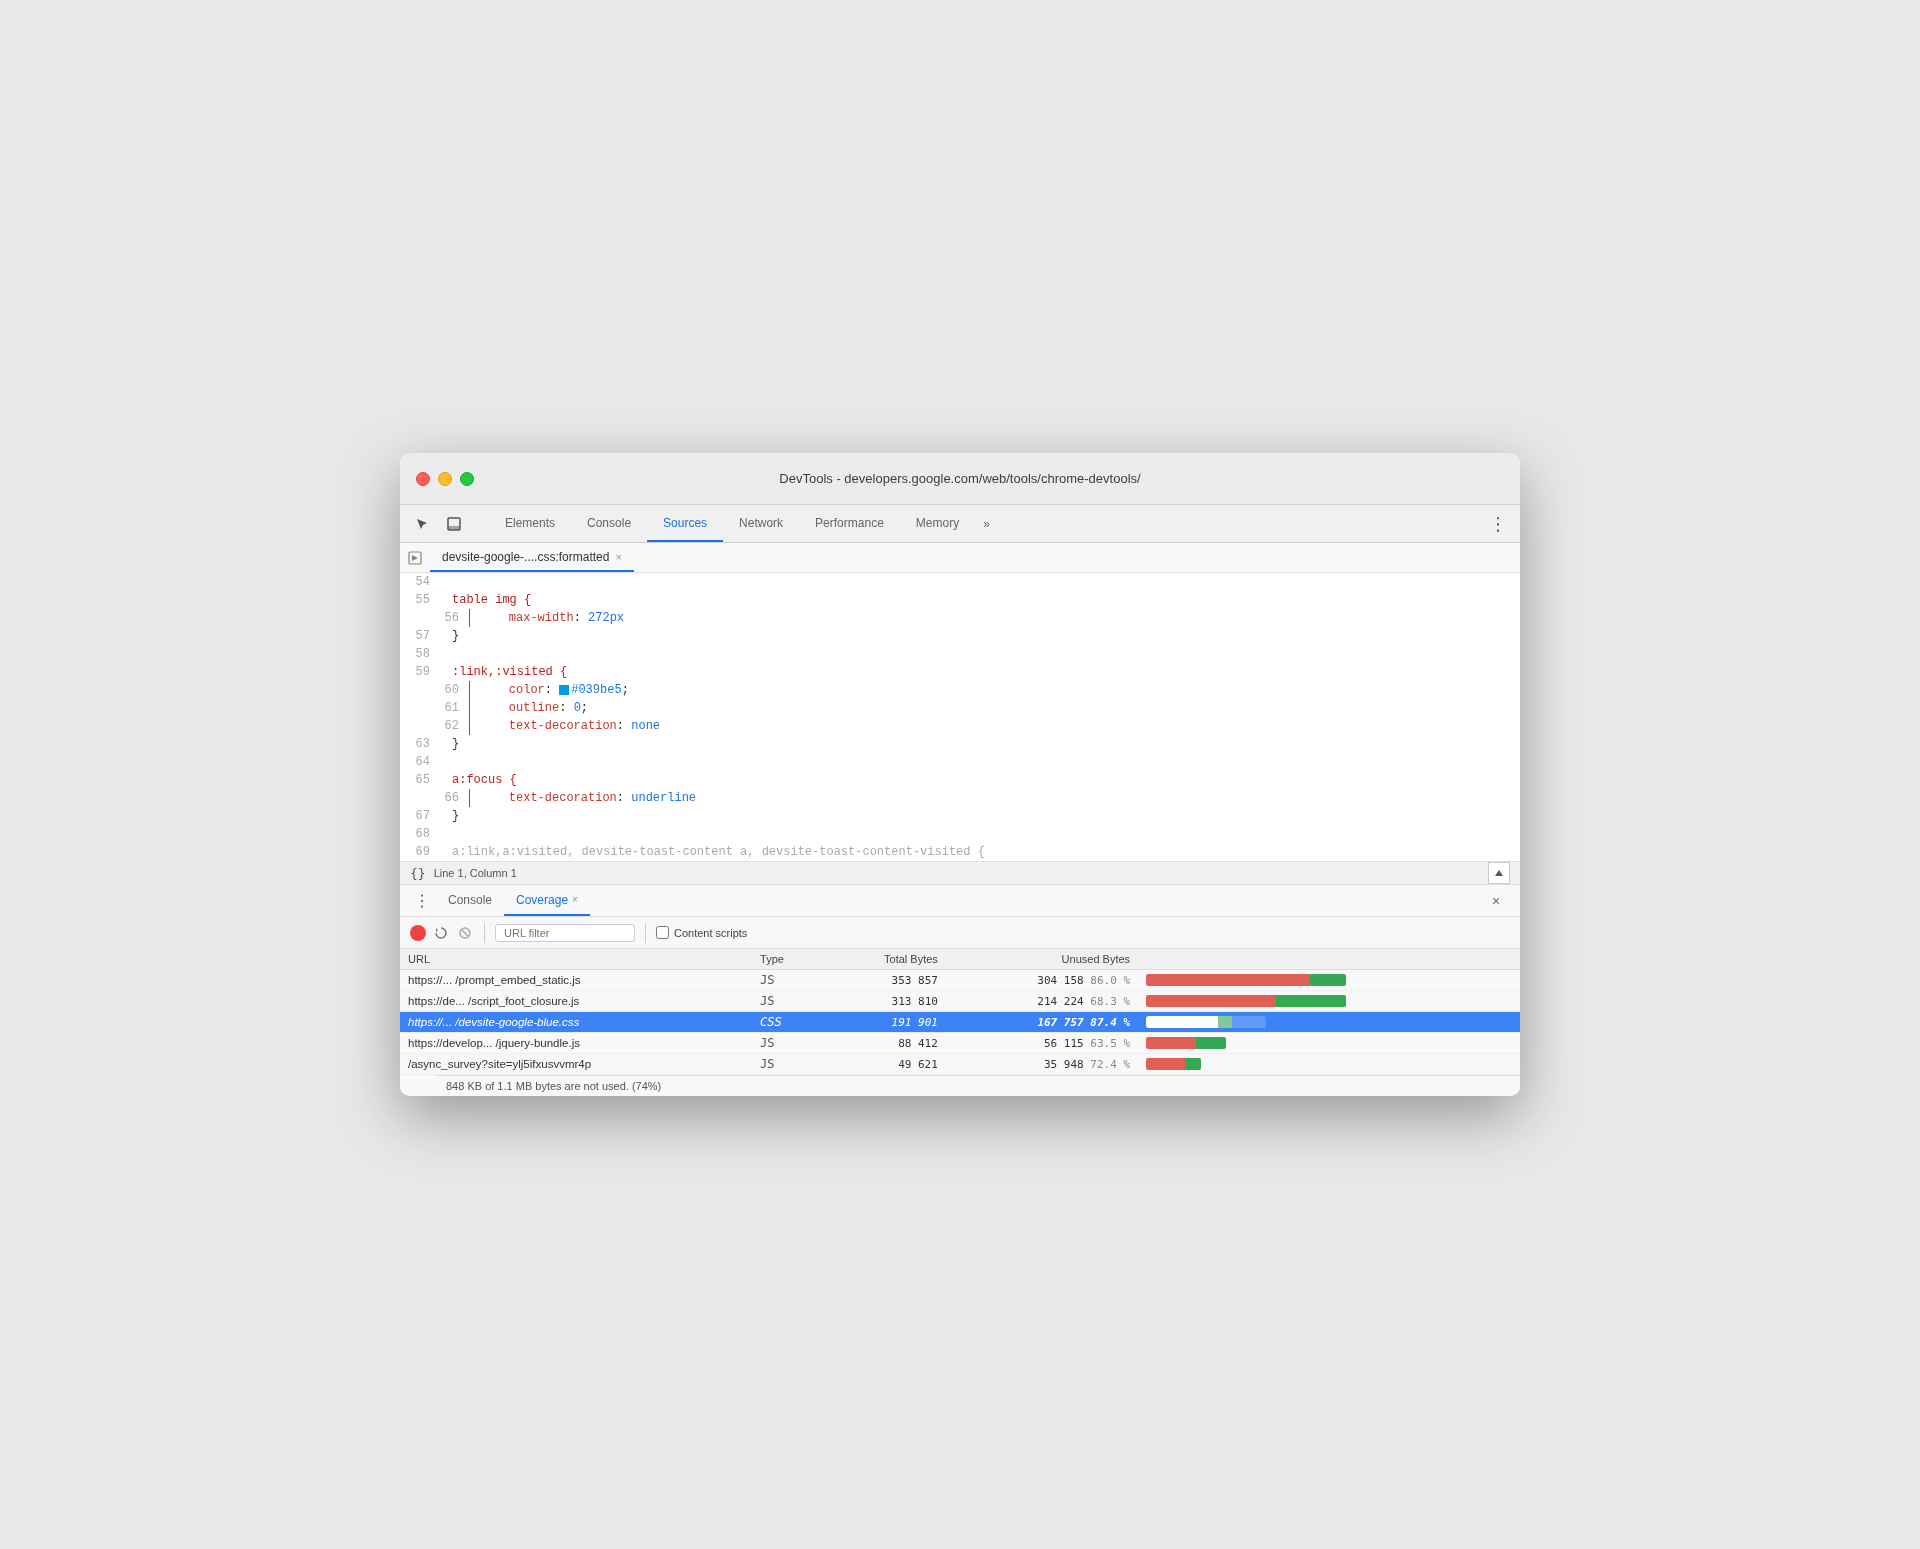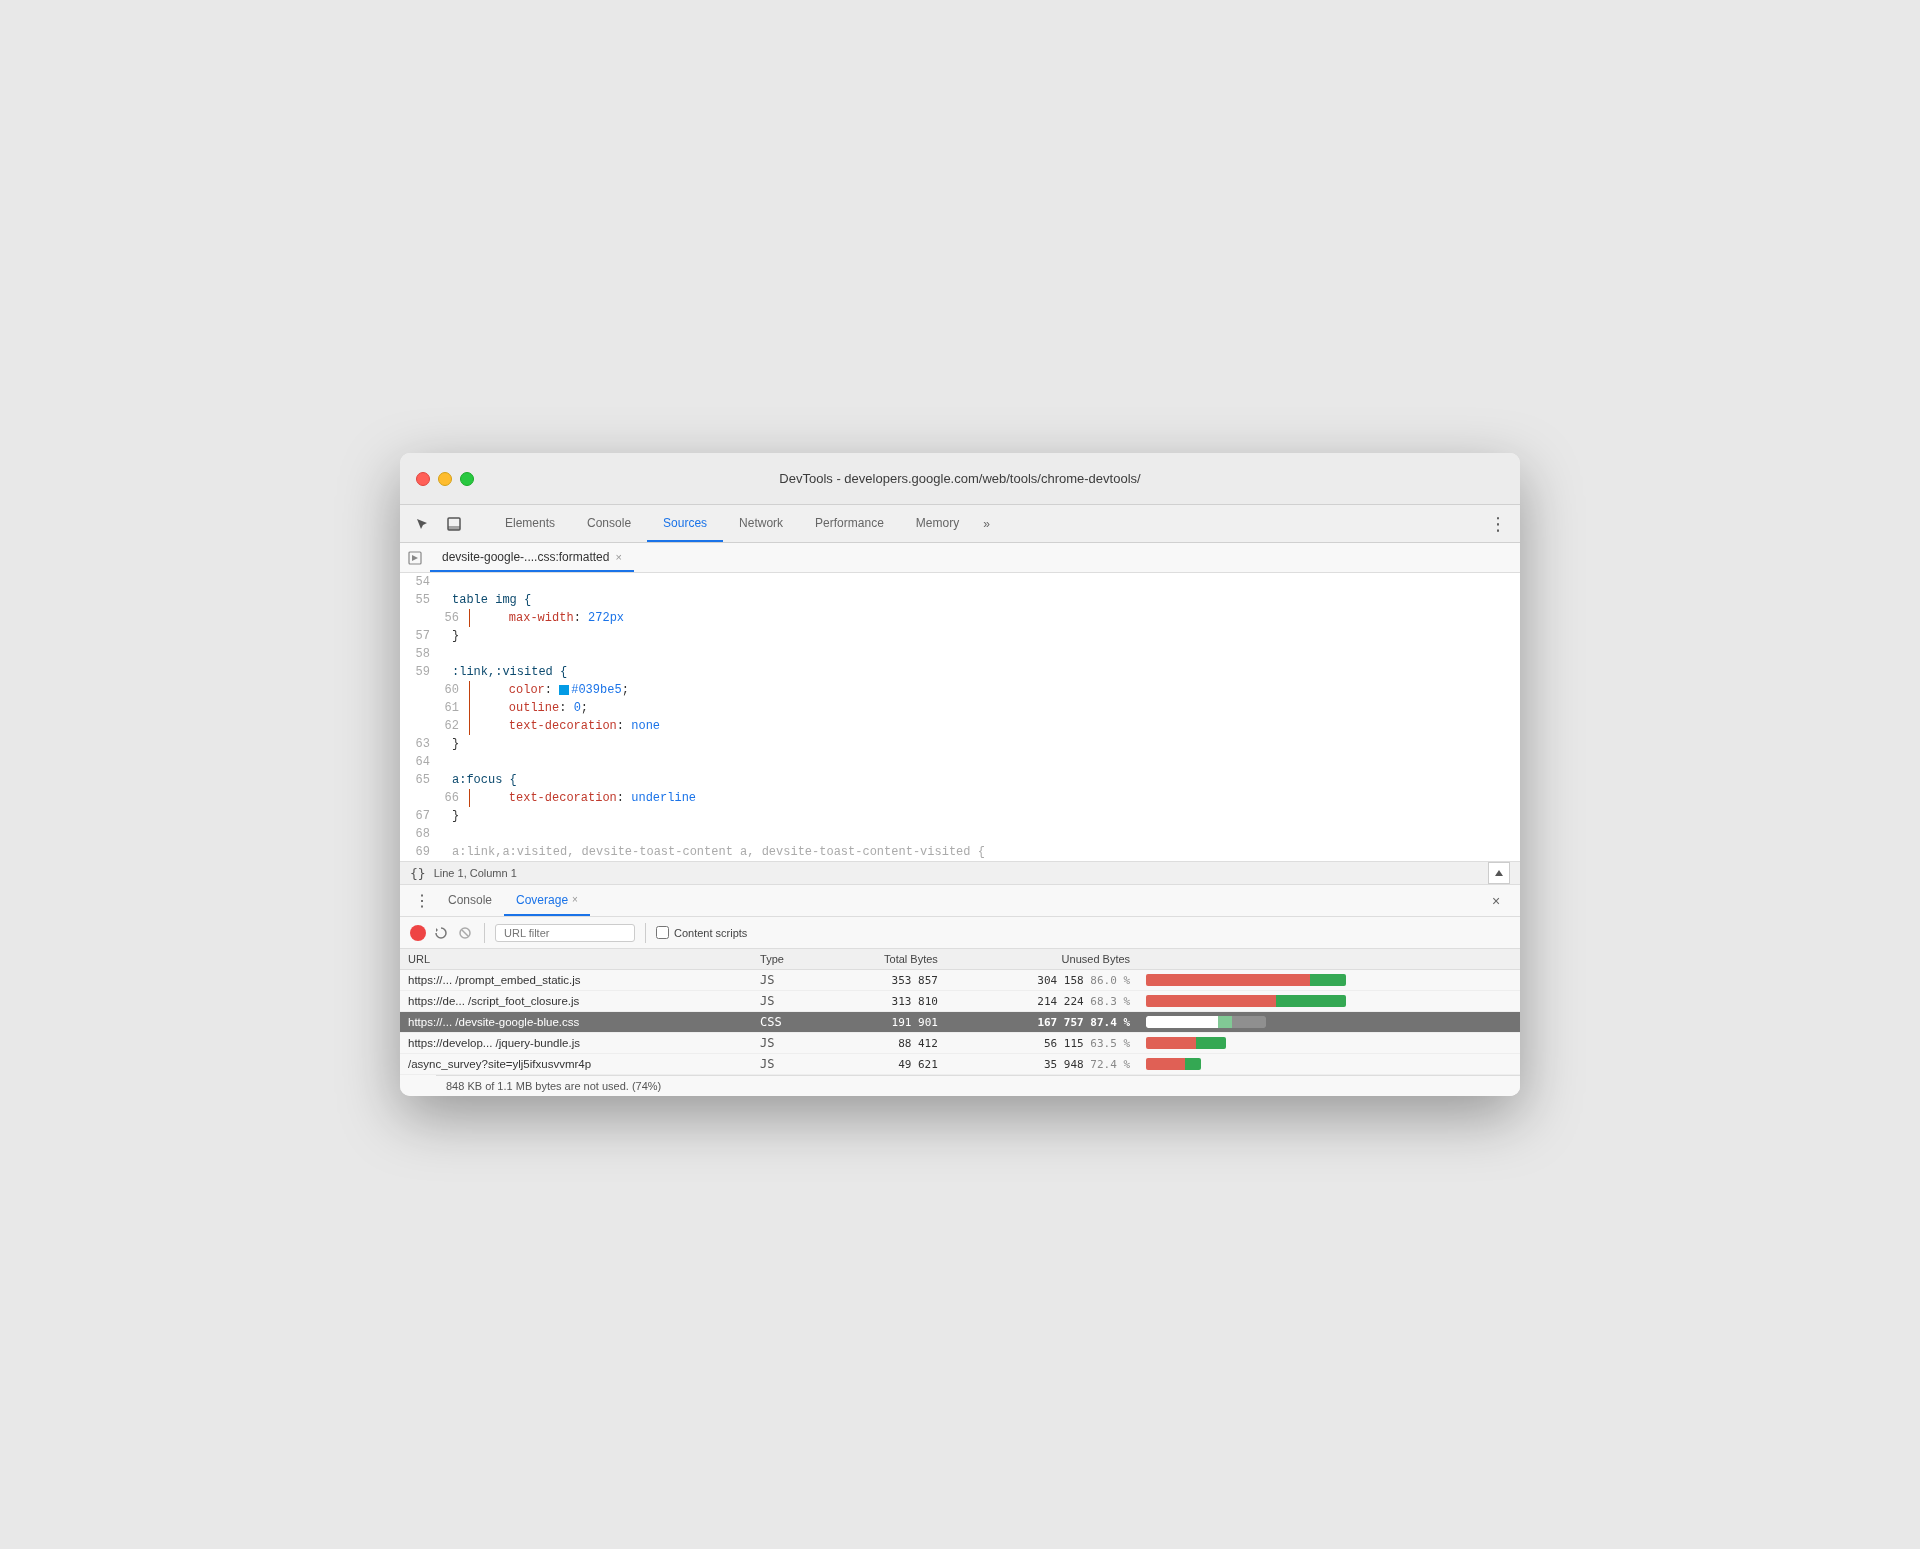--- a/index.html
+++ b/index.html
@@ -185,21 +185,21 @@
     .prop { color: #c0392b; }
     .val-blue { color: #1a73e8; }
     .color-swatch {
       display: inline-block;
       width: 10px;
       height: 10px;
       background: #039be5;
       vertical-align: middle;
       margin-right: 2px;
     }
-    .selector { color: #0c4a6e; }
+    .selector { color: #b91c1c; }
     .comment { color: #aaa; }
     
     .statusbar {
       background: #f0f0f0;
       height: 24px;
       display: flex;
       align-items: center;
       padding: 0 10px;
       font-size: 11px;
       color: #555;
@@ -336,22 +336,23 @@
     .coverage-table th.right { text-align: right; }
     .coverage-table td {
       padding: 3px 8px;
       border-bottom: 1px solid #eee;
       color: #333;
       font-size: 11.5px;
       font-family: -apple-system, BlinkMacSystemFont, 'Helvetica Neue', sans-serif;
     }
     .coverage-table td.right { text-align: right; font-family: 'Menlo', monospace; font-size: 11px; }
     .coverage-table tr.selected td {
-      background: #737373;
+      background: #3b82f6;
       color: #fff;
+      font-style: italic;
     }
     .type-badge {
       display: inline-block;
       font-family: 'Menlo', monospace;
       font-size: 12px;
       color: #555;
     }
     .type-badge.css { color: #1a73e8; }
     
     .bar-container {

